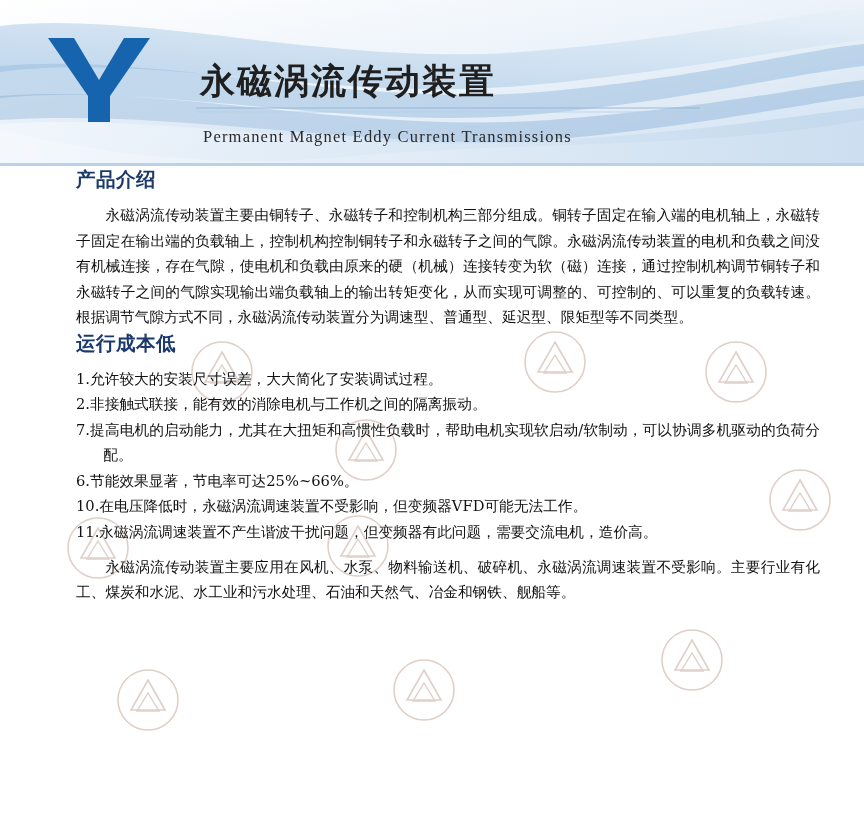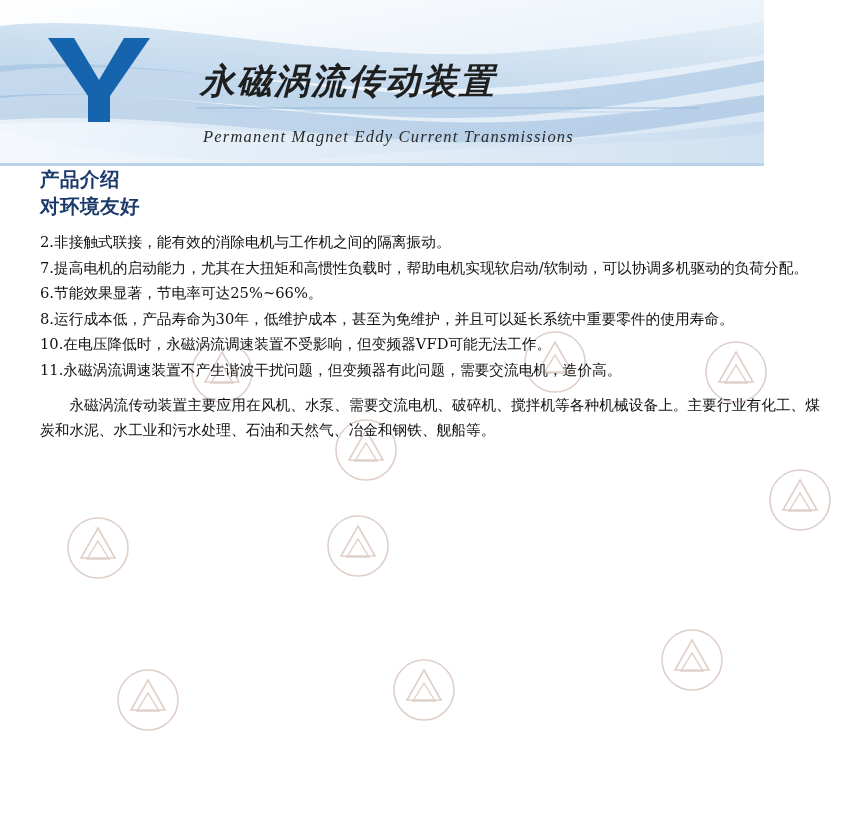--- a/index.html
+++ b/index.html
@@ -11,25 +11,24 @@
     height: 816px;
     background: #ffffff;
     font-family: "Liberation Serif", serif;
     overflow: hidden;
     position: relative;
   }
 
   
   .banner {
     position: relative;
-    width: 764px;
+    width: 864px;
     height: 166px;
     overflow: hidden;
     background: #7dd3fc;
-    font-style: italic;
   }
   .banner svg.bannerart {
     position: absolute;
     left: 0;
     top: 0;
   }
   .logo-y {
     position: absolute;
     left: 44px;
     top: 34px;
@@ -62,21 +61,21 @@
     letter-spacing: 1.2px;
     color: #2a2a2a;
     font-family: "Liberation Serif", serif;
     white-space: nowrap;
     text-align: right;
   }
 
   
   .content {
     position: relative;
-    padding: 0 44px 0 40px;
+    padding: 0 44px 0 76px;
     z-index: 3;
   }
   h2.section {
     font-family: "DejaVu Serif", serif;
     font-weight: bold;
     font-size: 19.5px;
     color: #1b3a6b;
     margin: 0;
     padding: 0;
     letter-spacing: 0.5px;
@@ -179,26 +178,27 @@
 
   <div class="titles">
     <div class="title-cn">永磁涡流传动装置</div>
     <div class="title-en">Permanent Magnet Eddy Current Transmissions</div>
   </div>
 </div>
 
 <div class="content">
 
   <h2 class="section sec-intro">产品介绍</h2>
-
-  <h2 class="section sec-feat">对环境友好</h2>
+  <p class="para">永磁涡流传动装置主要由铜转子、永磁转子和控制机构三部分组成。铜转子固定在输入端的电机轴上，永磁转子固定在输出端的负载轴上，控制机构控制铜转子和永磁转子之间的气隙。永磁涡流传动装置的电机和负载之间没有机械连接，存在气隙，使电机和负载由原来的硬（机械）连接转变为软（磁）连接，通过控制机构调节铜转子和永磁转子之间的气隙实现输出端负载轴上的输出转矩变化，从而实现可调整的、可控制的、可以重复的负载转速。根据调节气隙方式不同，永磁涡流传动装置分为调速型、普通型、延迟型、限矩型等不同类型。</p>
+
+  <h2 class="section sec-feat">运行成本低</h2>
   <ul class="feature-list">
+    <li>1.允许较大的安装尺寸误差，大大简化了安装调试过程。</li>
     <li>2.非接触式联接，能有效的消除电机与工作机之间的隔离振动。</li>
     <li>7.提高电机的启动能力，尤其在大扭矩和高惯性负载时，帮助电机实现软启动/软制动，可以协调多机驱动的负荷分配。</li>
     <li>6.节能效果显著，节电率可达25%~66%。</li>
-    <li>8.运行成本低，产品寿命为30年，低维护成本，甚至为免维护，并且可以延长系统中重要零件的使用寿命。</li>
     <li>10.在电压降低时，永磁涡流调速装置不受影响，但变频器VFD可能无法工作。</li>
     <li>11.永磁涡流调速装置不产生谐波干扰问题，但变频器有此问题，需要交流电机，造价高。</li>
   </ul>
 
-  <p class="para">永磁涡流传动装置主要应用在风机、水泵、需要交流电机、破碎机、搅拌机等各种机械设备上。主要行业有化工、煤炭和水泥、水工业和污水处理、石油和天然气、冶金和钢铁、舰船等。</p>
+  <p class="para">永磁涡流传动装置主要应用在风机、水泵、物料输送机、破碎机、永磁涡流调速装置不受影响。主要行业有化工、煤炭和水泥、水工业和污水处理、石油和天然气、冶金和钢铁、舰船等。</p>
 
 </div>
 
 </body></html>

